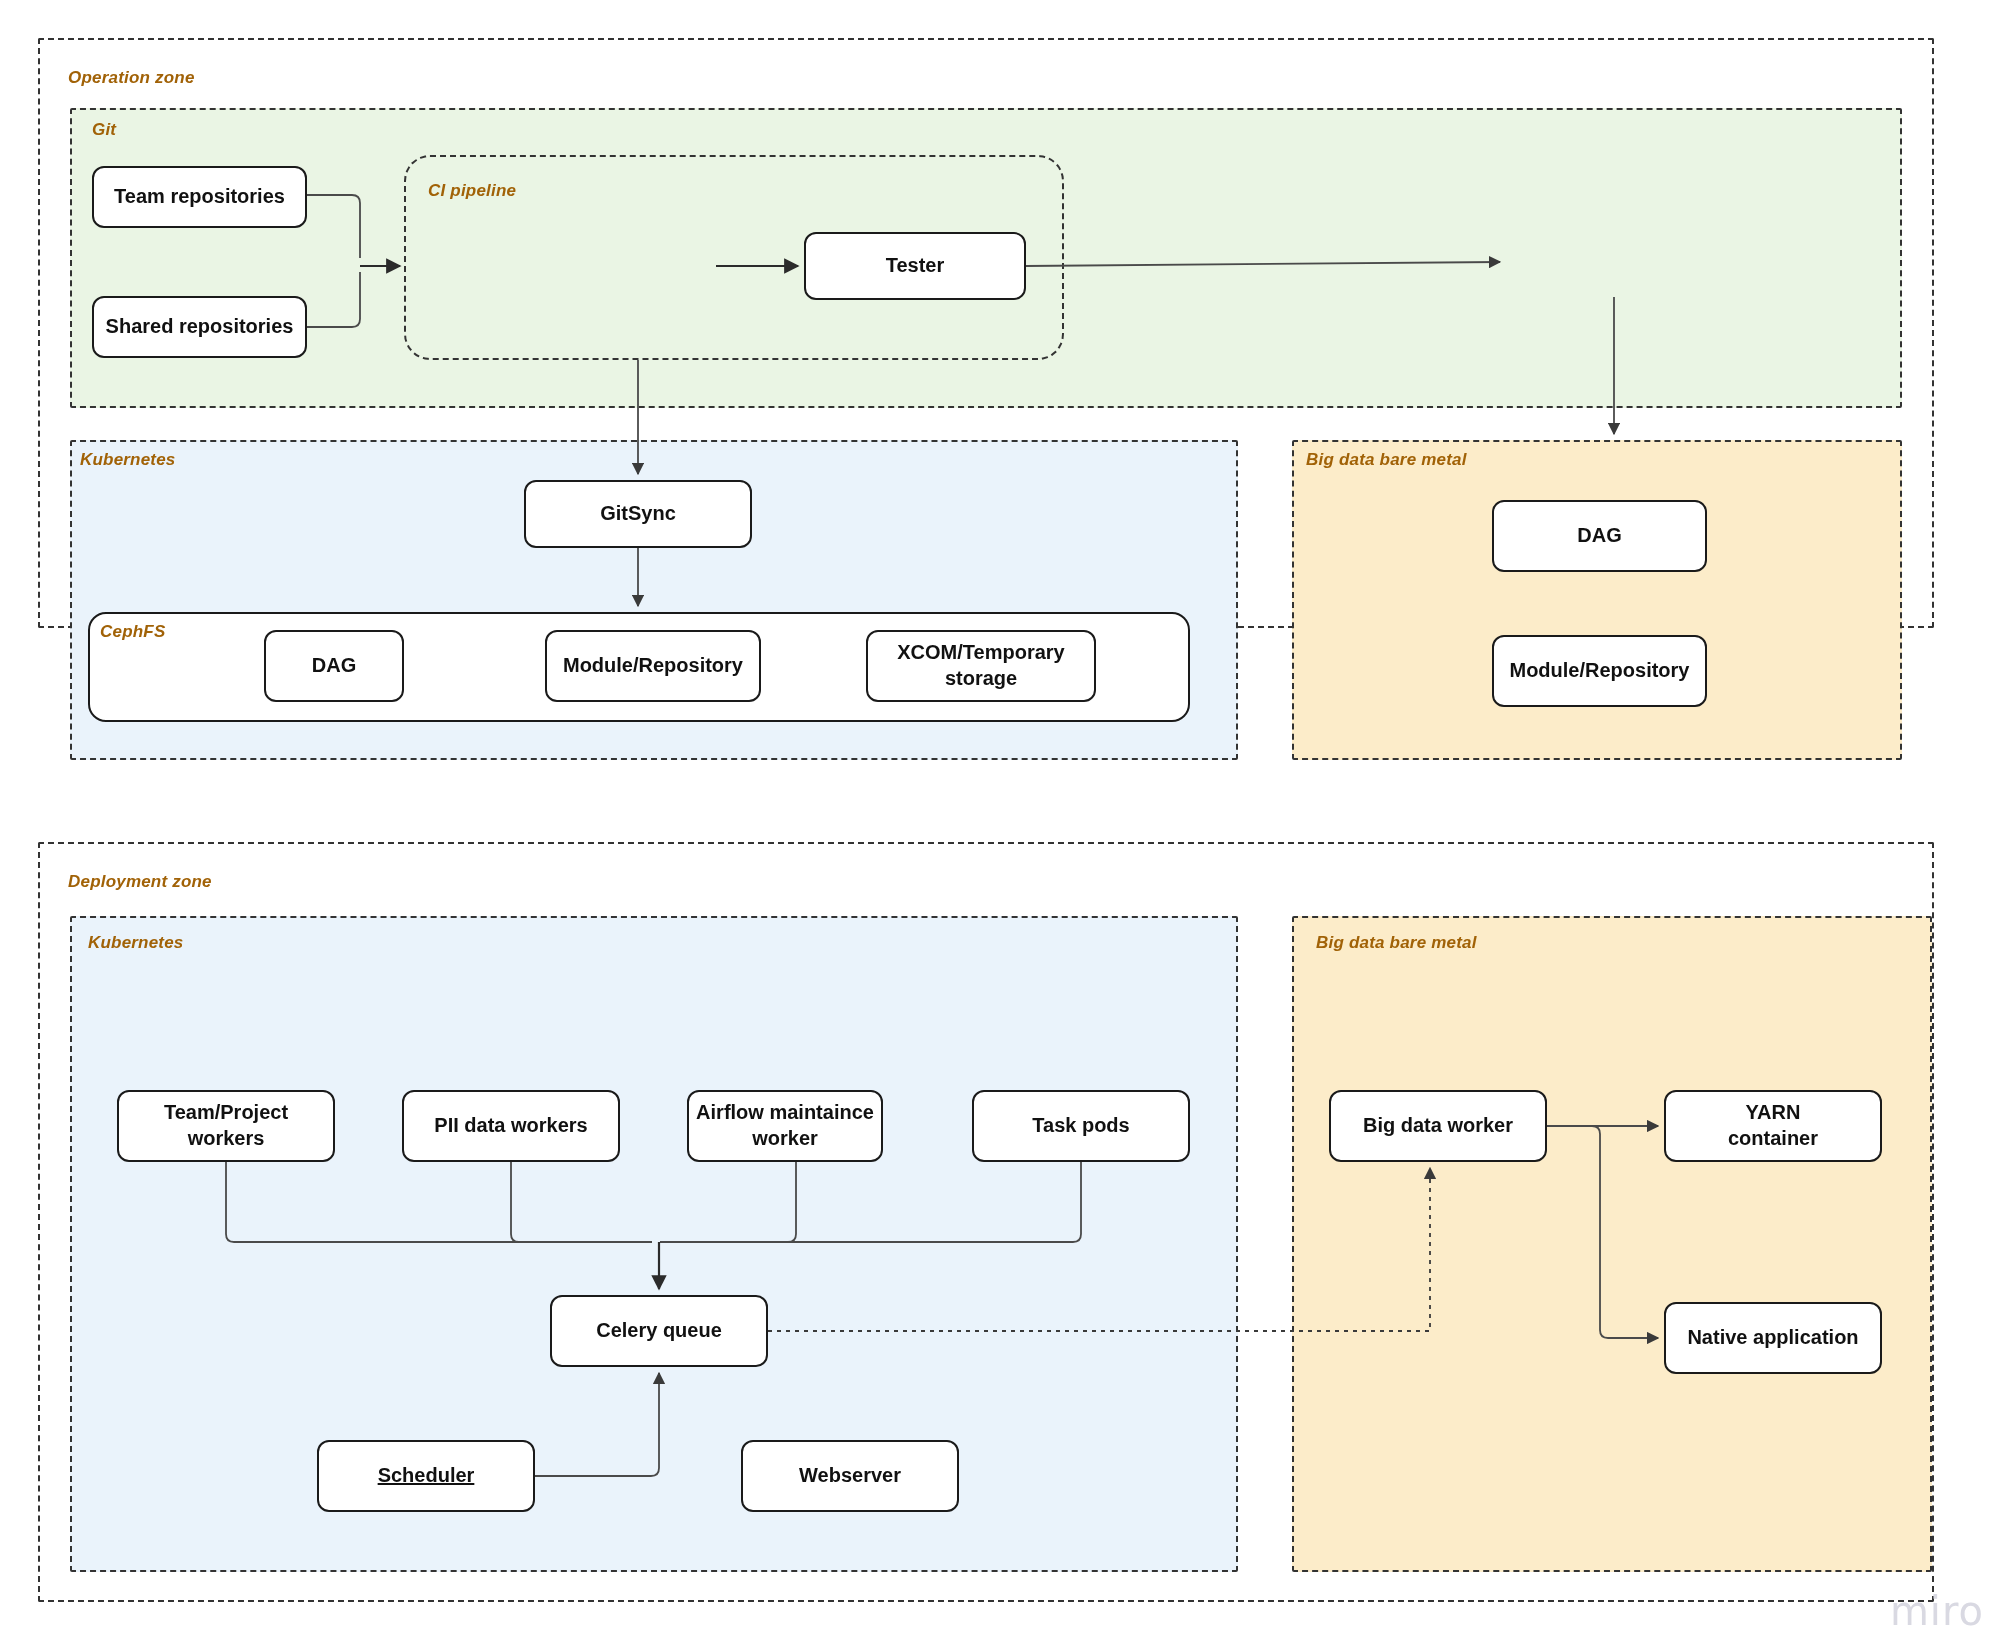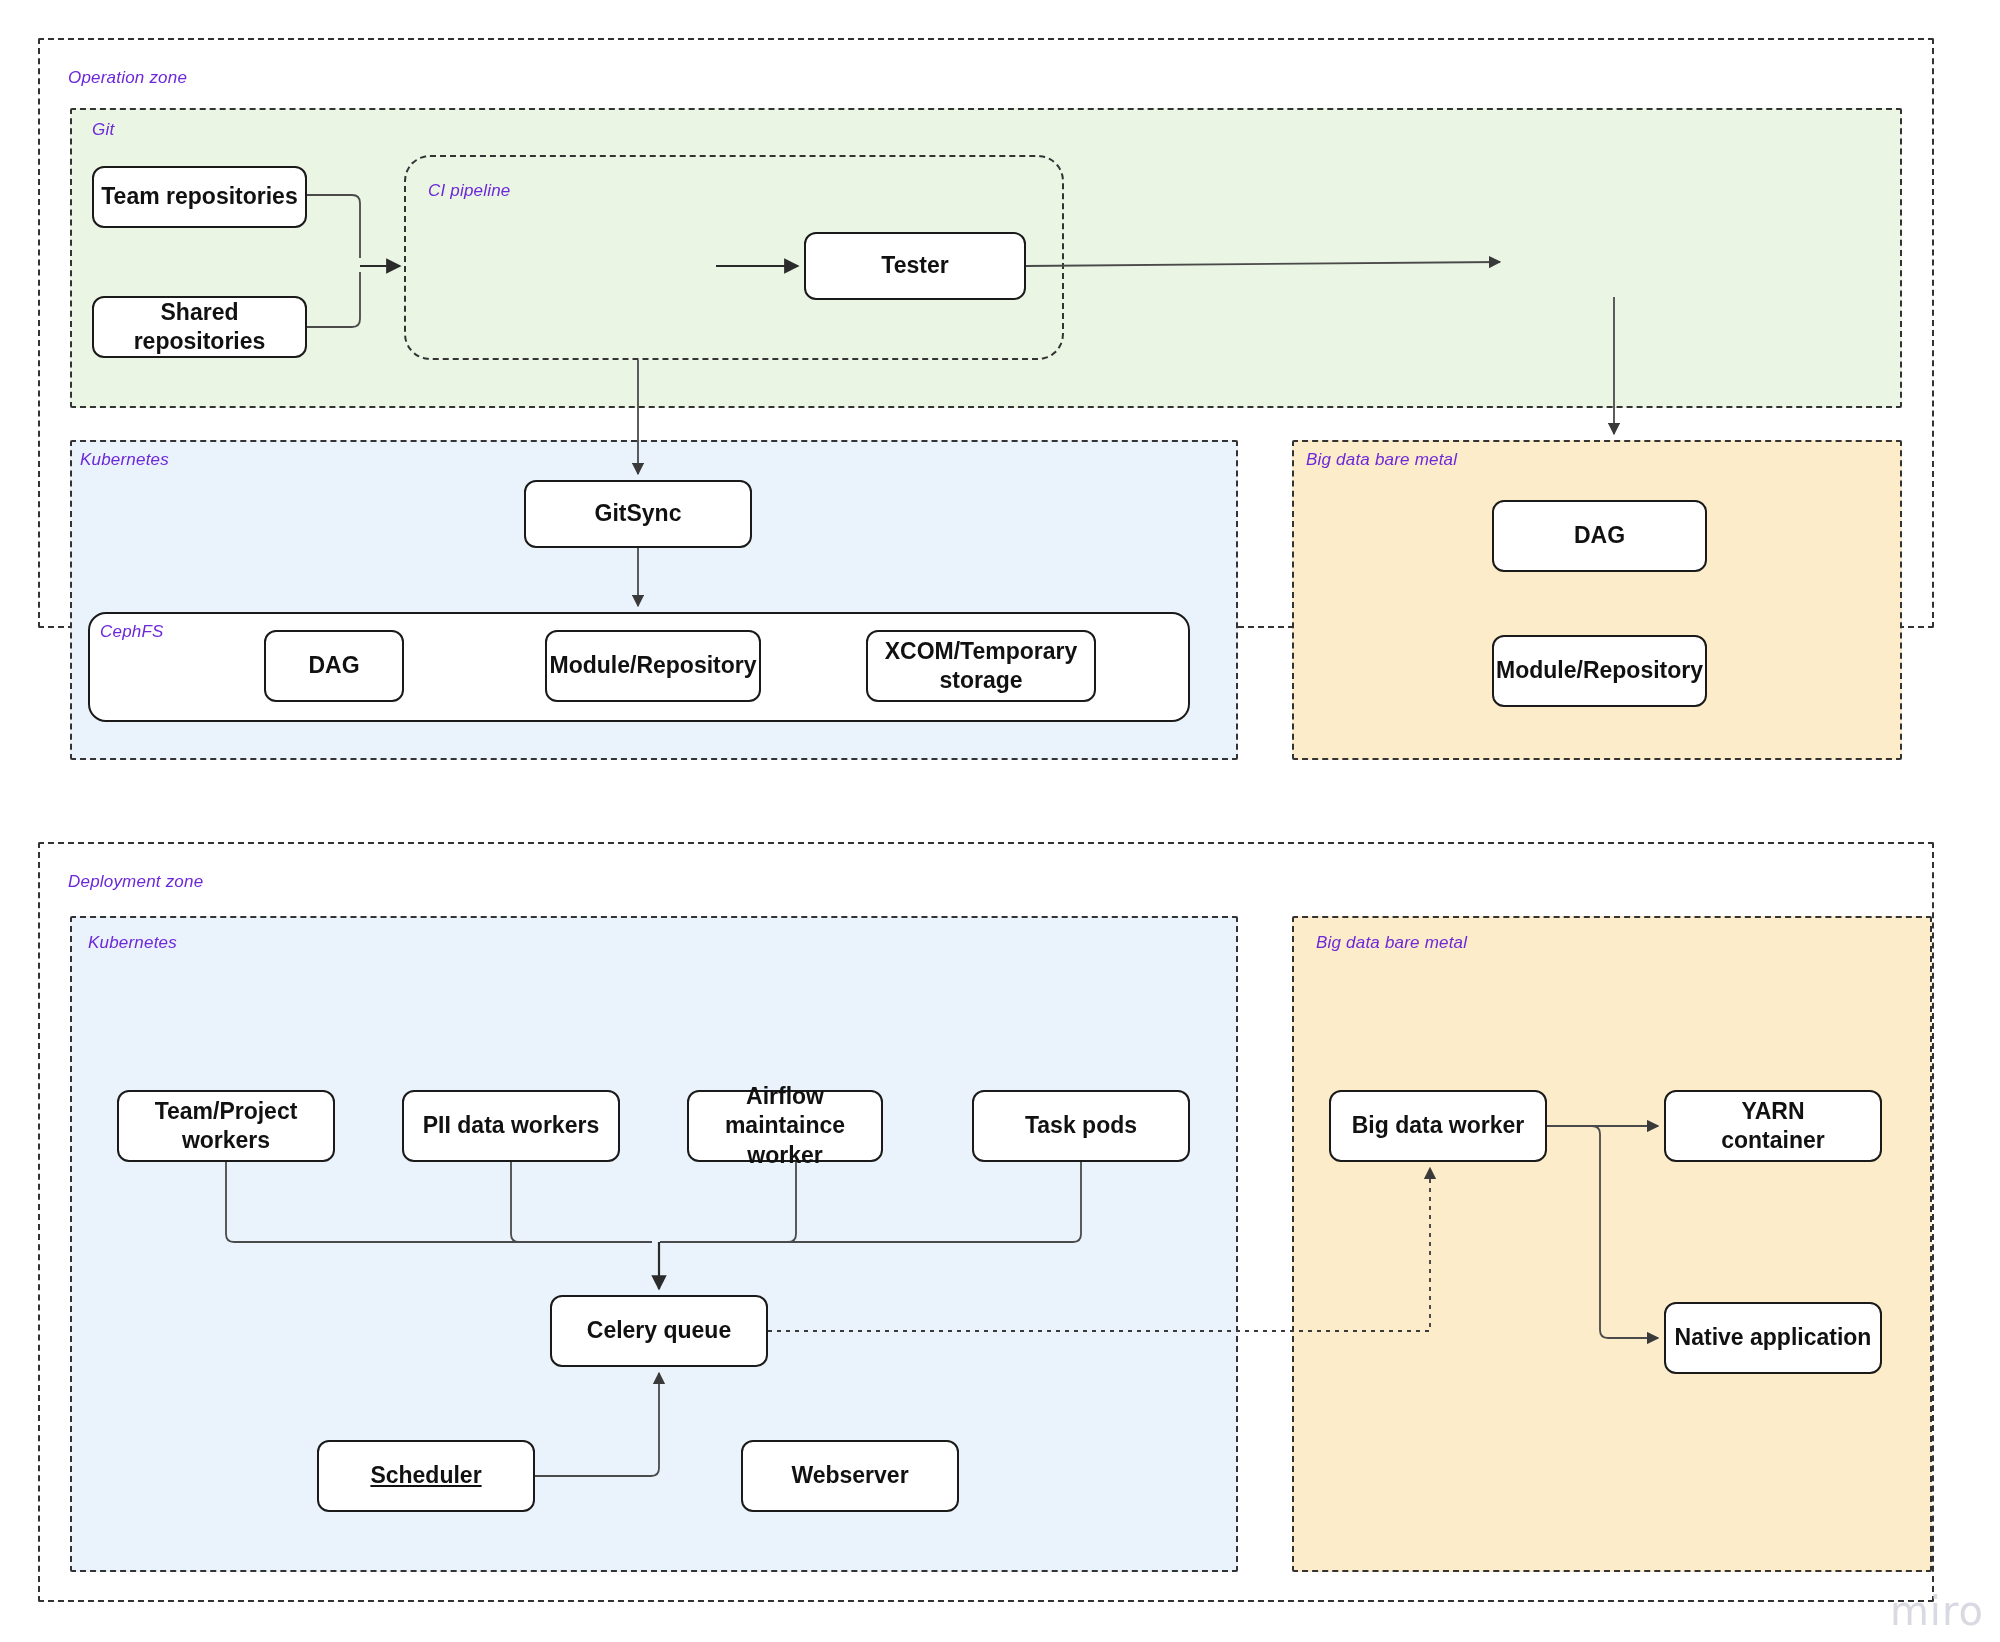--- a/index.html
+++ b/index.html
@@ -20,23 +20,23 @@
   
   .zone {
     position: absolute;
     box-sizing: border-box;
     border: 2px dashed #333333;
     border-radius: 2px;
   }
   .zone-label {
     position: absolute;
     font-style: italic;
-    font-weight: normal;
+    font-weight: bold;
     font-size: 17px;
-    color: #6d28d9;
+    color: #a16207;
     white-space: nowrap;
     letter-spacing: 0.2px;
   }
   .grp-green  { background: #eaf5e4; }
   .grp-blue   { background: #eaf3fb; }
   .grp-orange { background: #fcecc9; }
 
   .ci-zone {
     border-radius: 26px;
   }
@@ -52,21 +52,21 @@
   .node {
     position: absolute;
     box-sizing: border-box;
     border: 2px solid #1a1a1a;
     border-radius: 12px;
     background: #ffffff;
     display: flex;
     align-items: center;
     justify-content: center;
     text-align: center;
-    font-size: 23px;
+    font-size: 20px;
     font-weight: bold;
     color: #111111;
     line-height: 1.28;
     padding: 2px 6px;
   }
   .node span { display: block; }
   
   #wires {
     position: absolute;
     left: 0; top: 0;

